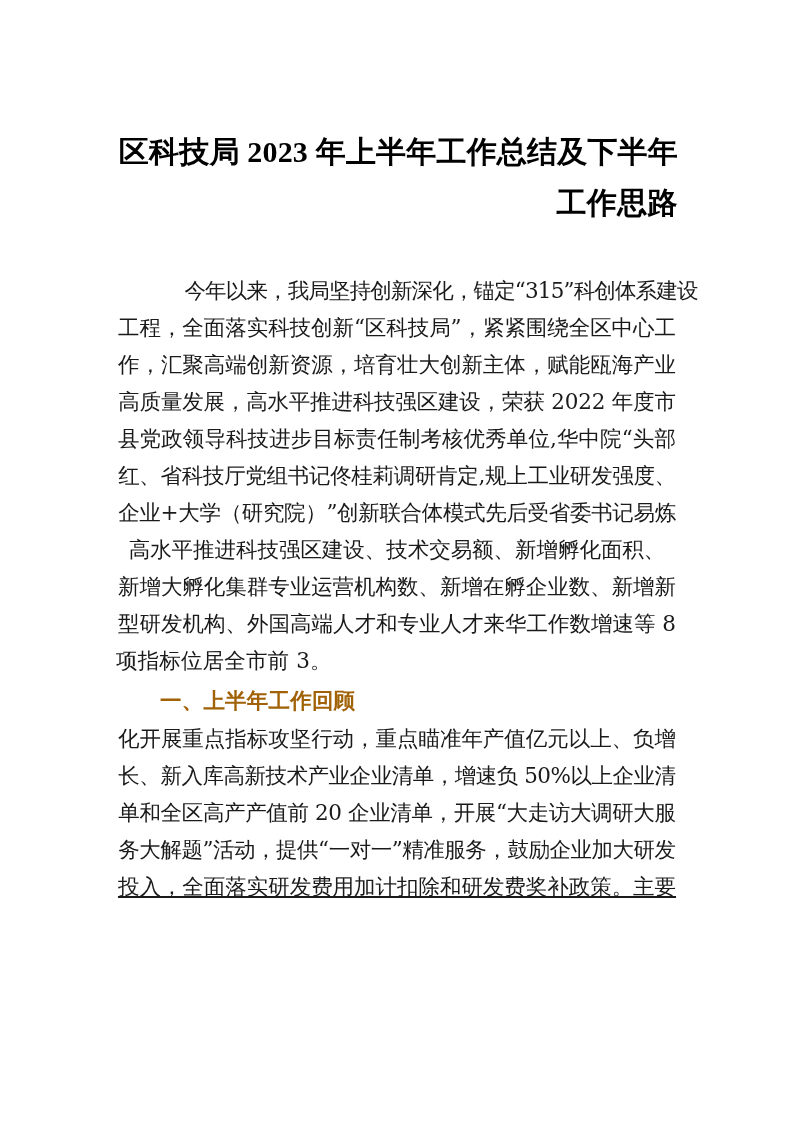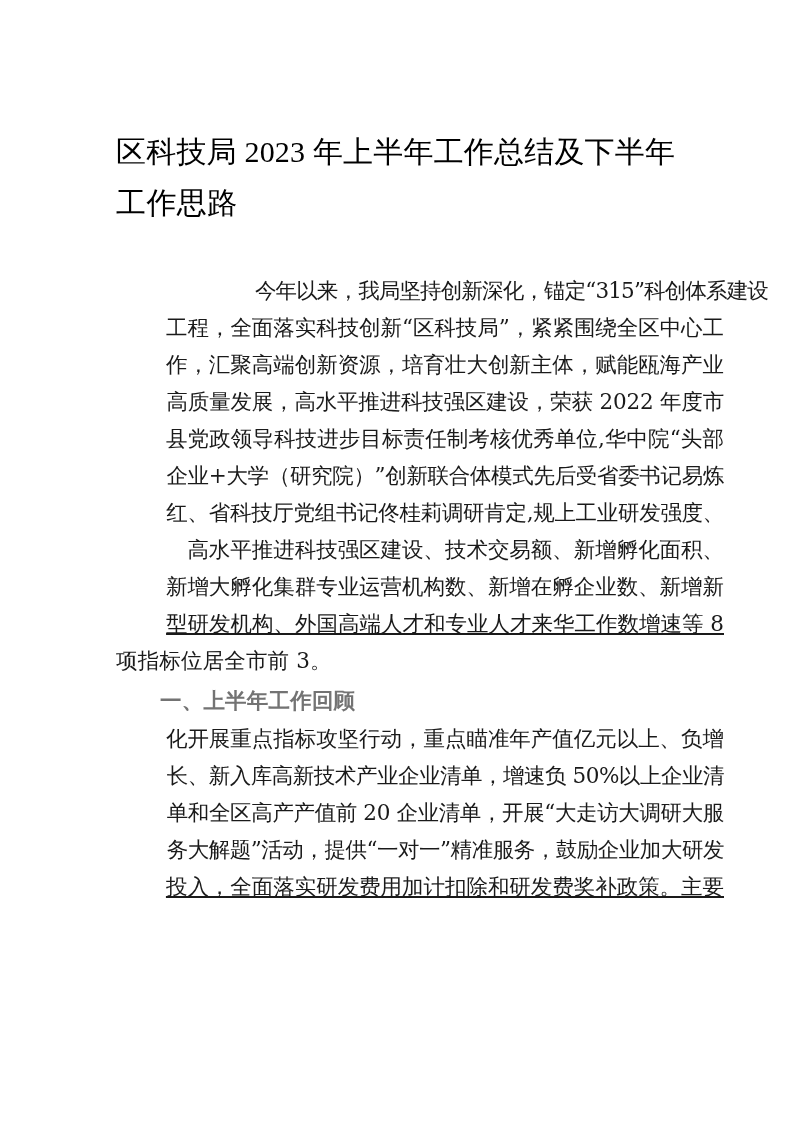--- a/index.html
+++ b/index.html
@@ -35,24 +35,24 @@
   }
 
   
   .doc-title {
     margin: 0;
     padding: 0;
     position: absolute;
     left: 0;
     top: 126px;
     width: 562px;
-    text-align: left;
+    text-align: right;
     font-family: "Liberation Serif", "DejaVu Serif", serif;
     font-size: 30px;
-    font-weight: 400;
+    font-weight: 700;
     line-height: 51px;
     letter-spacing: 0.4px;
     color: #000000;
   }
   .doc-title .tline {
     display: block;
     white-space: nowrap;
   }
 
   
@@ -74,42 +74,41 @@
 
   .para .ln {
     display: block;
     white-space: nowrap;
     height: 37px;
     line-height: 37px;
   }
   
   .para .ln.just {
     display: flex;
-    justify-content: flex-end;
+    justify-content: center;
     width: 562px;
-    margin-left: 46px;
   }
   .para .ln.just > span { display: inline-block; }
   .para .ln.first {
     padding-left: 44px;
   }
 
   
   .heading-1 {
     position: absolute;
     left: 0;
     width: 562px;
     margin: 0;
     padding: 0 0 0 44px;
     font-family: "Liberation Sans", "DejaVu Sans", sans-serif;
     font-size: 21.5px;
     font-weight: bold;
     line-height: 37px;
     letter-spacing: 0.2px;
-    color: #737373;
+    color: #a16207;
     white-space: nowrap;
   }
 </style>
 </head>
 <body>
 
 <div class="page">
   <div class="doc-body">
 
     <h1 class="doc-title">
@@ -127,33 +126,33 @@
       <span class="ln just">
           <span style="letter-spacing: -0.036px;">作，汇聚高端创新资源，培育壮大创新主体，赋能瓯海产业</span>
         </span>
       <span class="ln just">
           <span style="letter-spacing: -0.187px;">高质量发展，高水平推进科技强区建设，荣获 2022 年度市</span>
         </span>
       <span class="ln just">
           <span style="letter-spacing: 0.1px;">县党政领导科技进步目标责任制考核优秀单位,华中院“头部</span>
         </span>
       <span class="ln just">
-          <span style="letter-spacing: -0.329px;">企业+大学（研究院）”创新联合体模式先后受省委书记易炼</span>
+          <span style="letter-spacing: -0.303px;">红、省科技厅党组书记佟桂莉调研肯定,规上工业研发强度、</span>
         </span>
       <span class="ln just">
-          <span style="letter-spacing: -0.303px;">红、省科技厅党组书记佟桂莉调研肯定,规上工业研发强度、</span>
+          <span style="letter-spacing: -0.329px;">企业+大学（研究院）”创新联合体模式先后受省委书记易炼</span>
         </span>
       <span class="ln just">
           <span style="letter-spacing: -0.036px;">高水平推进科技强区建设、技术交易额、新增孵化面积、</span>
         </span>
       <span class="ln just">
           <span style="letter-spacing: -0.036px;">新增大孵化集群专业运营机构数、新增在孵企业数、新增新</span>
         </span>
       <span class="ln just">
-          <span style="letter-spacing: -0.003px; text-decoration: underline;">型研发机构、外国高端人才和专业人才来华工作数增速等 8</span>
+          <span style="letter-spacing: -0.003px;">型研发机构、外国高端人才和专业人才来华工作数增速等 8</span>
         </span>
       <span class="ln">项指标位居全市前 3。</span>
     </p>
 
     <h2 class="heading-1" style="top:683px;">一、上半年工作回顾</h2>
 
     <p class="para" style="top:720px;">
       <span class="ln just">
           <span style="letter-spacing: -0.036px;">化开展重点指标攻坚行动，重点瞄准年产值亿元以上、负增</span>
         </span>

